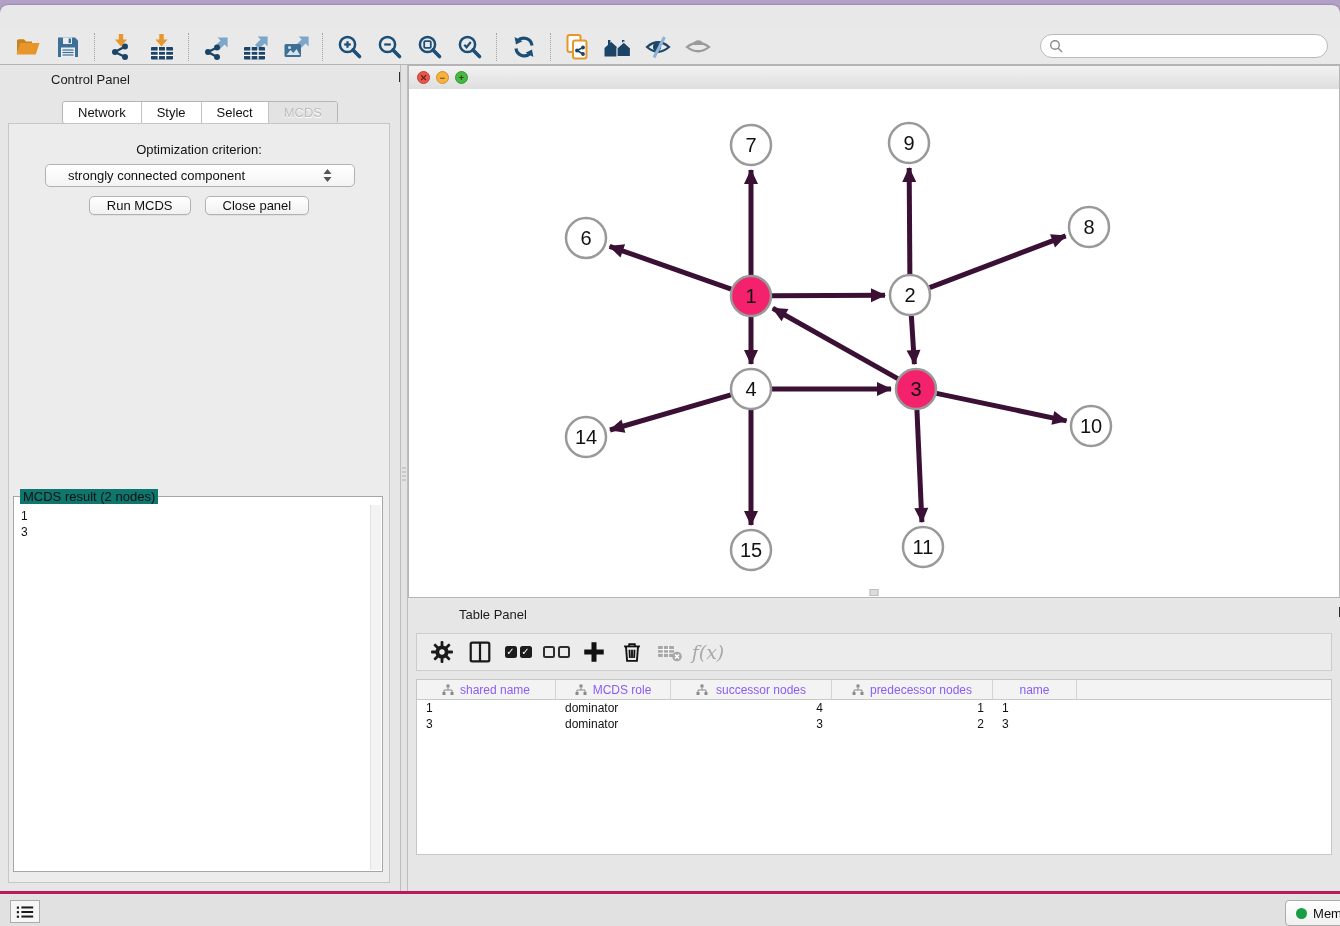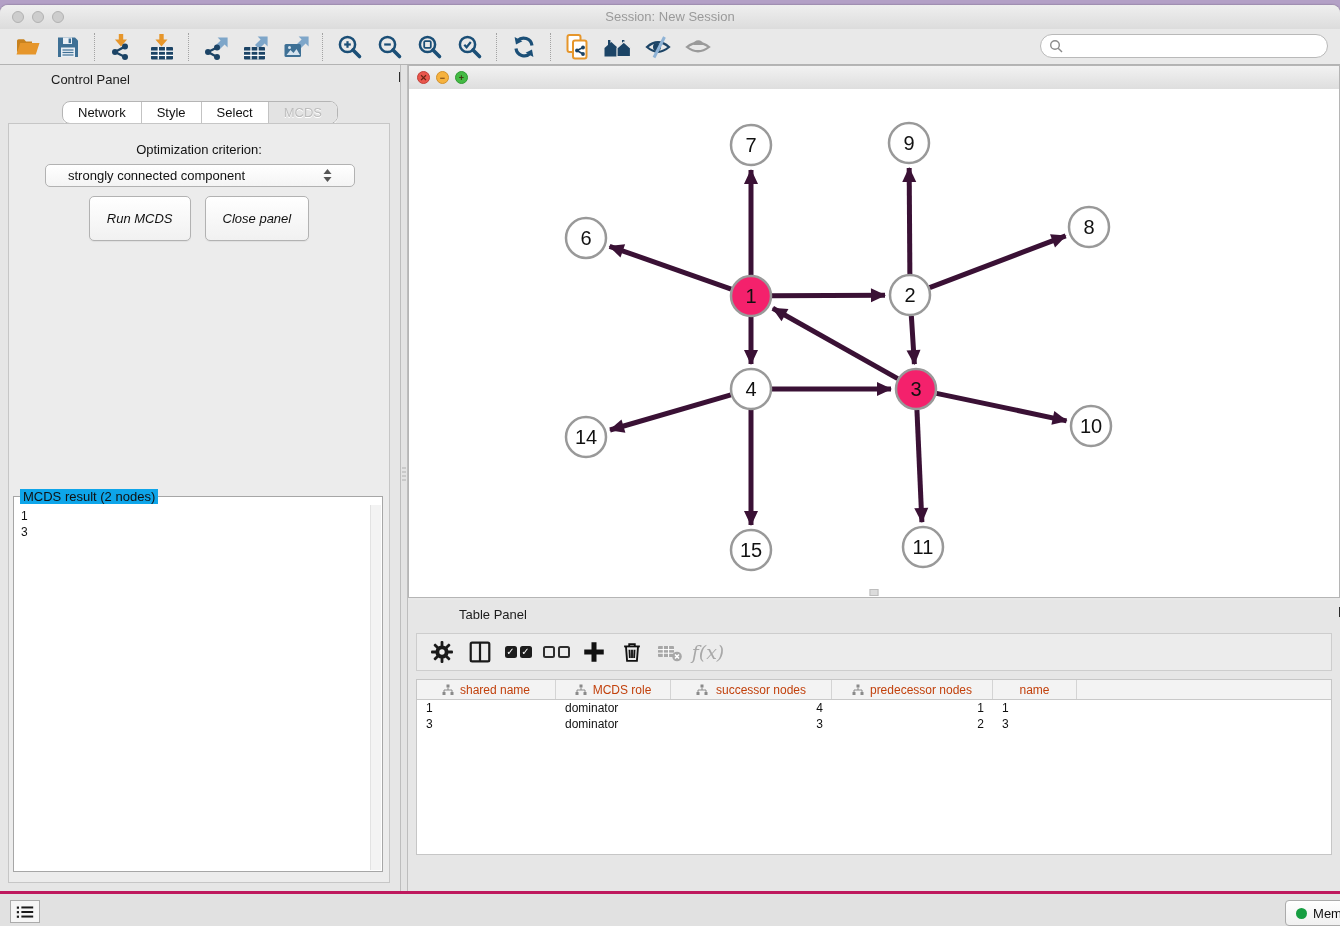--- a/index.html
+++ b/index.html
@@ -16,33 +16,33 @@
   .tsep{width:1px;height:28px;border-left:1px dotted #a3a3a3;margin:0 6px;}
   .searchbox{position:absolute;right:12px;top:5px;width:288px;height:24px;background:#fff;border:1px solid #b9b9b9;border-radius:12px;display:flex;align-items:center;padding:0 8px;box-sizing:border-box;}
   .searchbox input{border:none;outline:none;flex:1;font-size:12px;background:transparent;margin-left:6px;}
   
   #control-panel{position:absolute;left:0;top:60px;width:400px;height:826px;background:#e6e6e6;}
   .panel-head{position:absolute;left:0;top:0;width:100%;height:28px;margin-left:41px;}
   .panel-title{position:absolute;left:10px;top:7px;font-size:13px;color:#1c1c1c;}
   .panel-icons{position:absolute;right:10px;top:7px;display:flex;gap:10px;align-items:center;}
   .float-ico{width:10px;height:10px;border:1.6px solid #2b2b2b;box-sizing:border-box;}
   .close-ico{font-size:14px;font-weight:bold;color:#1a1a1a;line-height:10px;}
-  .seg{display:inline-flex;background:#fff;border:1px solid #b5b5b5;border-radius:8px;overflow:hidden;box-shadow:0 1px 0 rgba(255,255,255,.7);}
+  .seg{display:inline-flex;background:#fff;border:1px solid #b5b5b5;border-radius:3px;overflow:hidden;box-shadow:0 1px 0 rgba(255,255,255,.7);}
   .seg>div{padding:3px 15px;font-size:13px;color:#111;border-right:1px solid #c3c3c3;white-space:nowrap;}
   .seg>div:last-child{border-right:none;}
   .seg>div.selected{background:#e3e3e3;color:#bdbdbd;text-shadow:0 1px 0 #fff;}
   #cp-tabs{position:absolute;left:50%;transform:translateX(-50%);top:36px;}
   #cp-inner{position:absolute;left:8px;top:58px;width:382px;height:760px;background:#ececec;border:1px solid #c6c6c6;box-sizing:border-box;}
   .opt-label{position:absolute;left:0;right:0;top:18px;text-align:center;font-size:13px;color:#111;}
   .selectbox{position:absolute;left:36px;top:40px;width:310px;height:23px;background:linear-gradient(#ffffff,#f4f4f4);border:1px solid #b2b2b2;border-radius:5px;display:flex;align-items:center;padding:0 22px;box-sizing:border-box;font-size:13px;color:#111;}
   .selectbox .chev{margin-left:auto;display:flex;flex-direction:column;gap:1px;}
   .btnrow{position:absolute;left:0;right:0;top:72px;display:flex;justify-content:center;gap:14px;}
-  .btn{background:linear-gradient(#ffffff,#f1f1f1);border:1px solid #b2b2b2;border-radius:5px;padding:14px 17px;font-size:13px;color:#111;box-shadow:0 1px 1px rgba(0,0,0,.06);font-style:italic;}
+  .btn{background:linear-gradient(#ffffff,#f1f1f1);border:1px solid #b2b2b2;border-radius:5px;padding:1px 17px;font-size:13px;color:#111;box-shadow:0 1px 1px rgba(0,0,0,.06);}
   #result-fieldset{position:absolute;left:4px;top:372px;width:370px;height:376px;border:1px solid #a6a6a6;background:#fff;box-sizing:border-box;}
-  #result-legend{position:absolute;left:6px;top:-8px;background:#0ea5e9;padding:0 3px;font-size:13px;color:#111;}
+  #result-legend{position:absolute;left:6px;top:-8px;background:#0f766e;padding:0 3px;font-size:13px;color:#111;}
   #result-body{position:absolute;left:1px;top:8px;right:12px;bottom:1px;background:#fff;font-size:12px;color:#111;padding:3px 6px;line-height:16px;}
   #result-scroll{position:absolute;right:1px;top:8px;width:10px;bottom:1px;background:#f3f3f3;border-left:1px solid #e2e2e2;}
   
   #v-splitter{position:absolute;left:400px;top:60px;width:8px;height:826px;background:#e3e3e3;border-left:1px solid #bdbdbd;border-right:1px solid #bdbdbd;box-sizing:border-box;}
   #v-grip{position:absolute;left:1px;top:402px;width:4px;height:16px;background:repeating-linear-gradient(#c9c9c9,#c9c9c9 2px,#e3e3e3 2px,#e3e3e3 4px);}
   
   #net-window{position:absolute;left:408px;top:60px;width:932px;height:533px;background:#fff;border:1px solid #b5b5b5;box-sizing:border-box;}
   #net-titlebar{position:absolute;left:0;top:0;width:100%;height:23px;background:linear-gradient(#f2f2f2,#dedede);border-bottom:1px solid #bbbbbb;}
   #net-title{position:absolute;left:0;right:0;top:4px;text-align:center;font-size:13px;color:#111;}
   .traffic{position:absolute;left:8px;top:5px;display:flex;gap:6px;}
@@ -55,46 +55,38 @@
   
   #table-panel{position:absolute;left:408px;top:595px;width:932px;height:291px;background:#e6e6e6;}
   #tp-toolbar{position:absolute;left:8px;top:33px;right:8px;height:38px;background:#ececec;border:1px solid #cdcdcd;display:flex;align-items:center;padding:0 8px;box-sizing:border-box;gap:4px;}
   .tpbtn{width:34px;height:32px;display:flex;align-items:center;justify-content:center;}
   .cbpair{display:flex;gap:3px;}
   .cbk{width:12px;height:12px;background:#1c1c1c;color:#fff;font-size:10px;line-height:12px;text-align:center;border-radius:2.5px;}
   .cbu{width:12px;height:12px;border:2px solid #2d2d2d;border-radius:2.5px;box-sizing:border-box;}
   .fx{font-family:"DejaVu Serif",serif;font-style:italic;font-size:19px;color:#a8a8a8;}
   #tp-table{position:absolute;left:8px;top:79px;right:8px;bottom:36px;background:#fff;border:1px solid #c6c6c6;box-sizing:border-box;overflow:hidden;}
   .thead{display:flex;height:19px;background:#f3f3f3;border-bottom:1px solid #c9c9c9;}
-  .th{display:flex;align-items:center;justify-content:center;gap:6px;font-size:12px;color:#c2410c;border-right:1px solid #d4d4d4;box-sizing:border-box;}
+  .th{display:flex;align-items:center;justify-content:center;gap:6px;font-size:12px;color:#8b5cf6;border-right:1px solid #d4d4d4;box-sizing:border-box;}
   .trow{display:flex;height:16px;font-size:12px;color:#111;}
   .td{padding:0 9px;box-sizing:border-box;overflow:hidden;white-space:nowrap;line-height:16px;}
   .c0{width:139px;} .c1{width:115px;} .c2{width:161px;gap:8px;} .c3{width:161px;} .c4{width:84px;}
   .al{text-align:left;} .ar{text-align:right;}
   #tp-tabs{position:absolute;left:50%;transform:translateX(-50%);bottom:6px;}
   
   #status-bar{position:absolute;left:0;top:886px;width:100%;height:35px;background:#e1e1e1;border-top:3px solid #be185d;padding-left:41px;}
   #list-btn{position:absolute;left:10px;top:6px;width:30px;height:23px;background:#f6f6f6;border:1px solid #ababab;display:flex;align-items:center;justify-content:center;box-sizing:border-box;}
   #memory-btn{position:absolute;right:10px;top:6px;height:24px;background:linear-gradient(#ffffff,#f0f0f0);border:1px solid #ababab;border-radius:4px;display:flex;align-items:center;gap:6px;padding:0 10px;font-size:13px;color:#111;}
   .memdot{width:11px;height:11px;border-radius:50%;background:#179e42;}
 </style>
 </head>
 <body>
 
 <div id="app">
 <div id="window">
 
-  <div class="titlebar">
-    <div class="tl-dots">
-      <div class="tl-dot"></div>
-      <div class="tl-dot"></div>
-      <div class="tl-dot"></div>
-    </div>
-    <div class="title">Session: New Session</div>
-  </div>
 
   <div class="toolbar">
     <div style="width:8px"></div>
     <div class="tbtn">
       <svg width="28" height="28" viewBox="0 0 28 28">
         <path d="M3 19 V8 c0-1 .7-1.8 1.7-1.8 H10 l2 2.2 h6 v2.6" fill="#c8821f"></path>
         <path d="M2.5 21.5 L6.2 10 H25.5 L21.8 21.5 Z" fill="#e6962b"></path>
       </svg>
     </div>
     <div class="tbtn">

